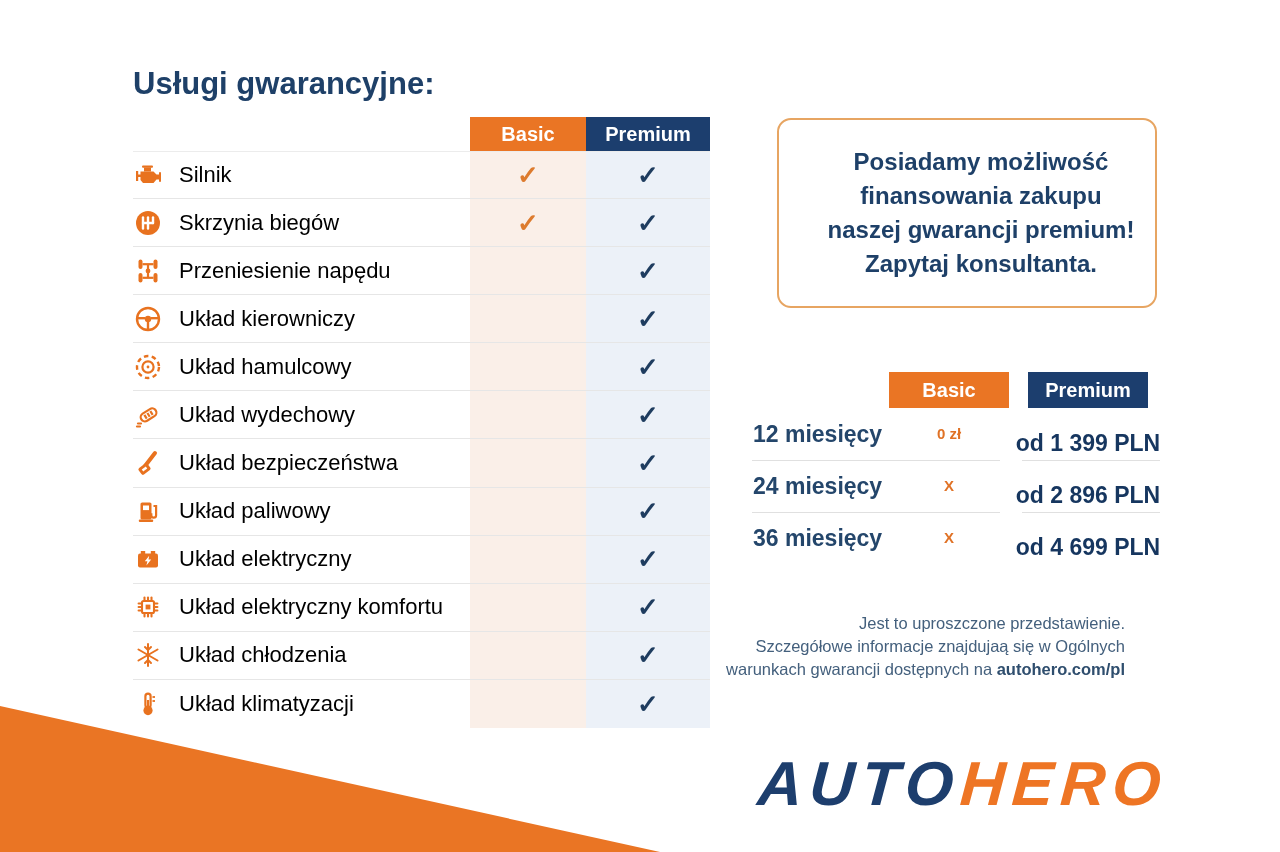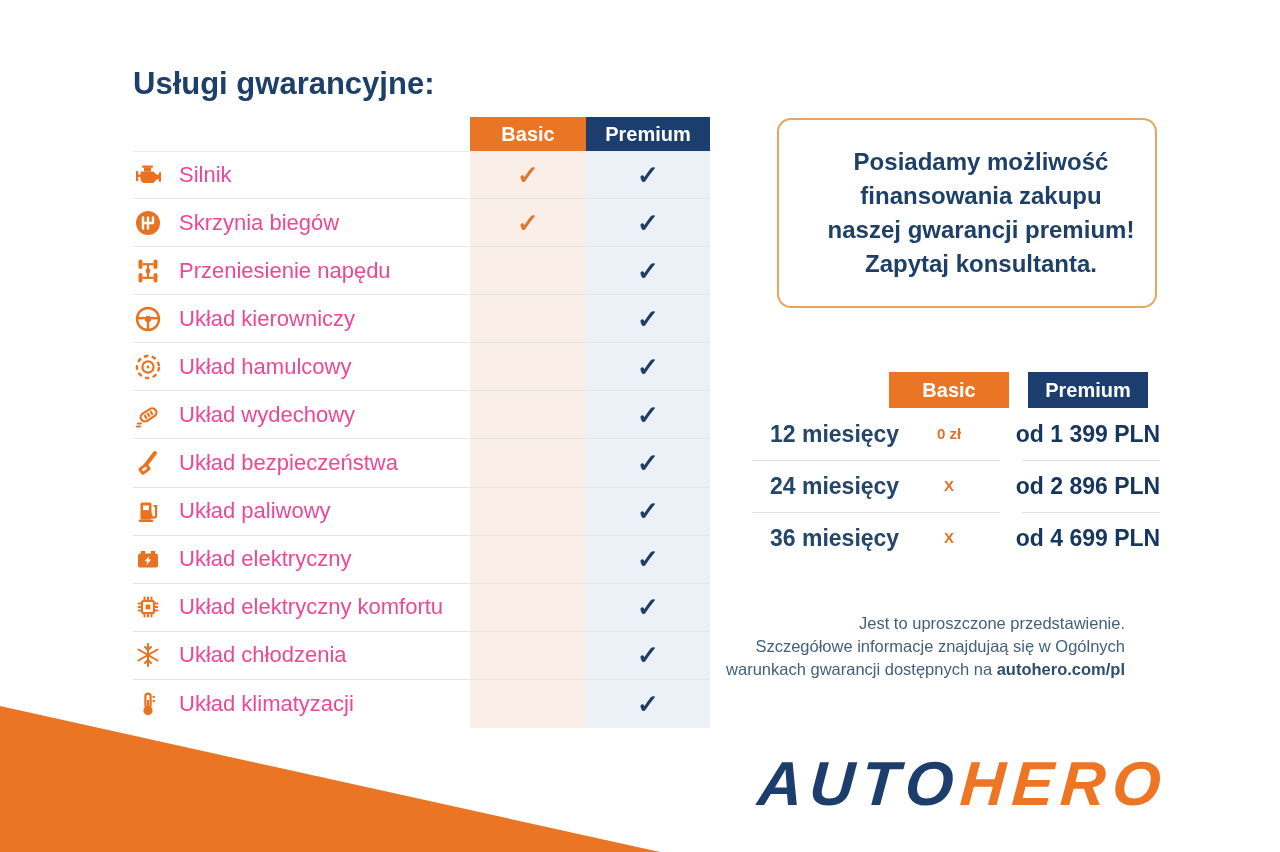--- a/index.html
+++ b/index.html
@@ -18,43 +18,43 @@
   .ft-col-tint.basic   { left:337px; width:116px; background:#FAEFE8; }
   .ft-col-tint.premium { left:453px; width:124px; background:#ECF1F8; }
 
   .ft-rows { position:absolute; top:34px; left:0; width:577px; }
   .feature-row { position:relative; height:48.08px; display:flex; align-items:center;
                  border-bottom:1px solid #E6E6E6; }
   .feature-row:first-child { border-top:1px solid #ECECEC; }
   .feature-row:last-child { border-bottom:none; }
   .f-icon { width:30px; height:30px; margin-left:0; display:inline-flex; align-items:center; justify-content:center; }
   .f-icon svg { display:block; }
-  .feature-label { margin-left:16px; font-size:22px; color:#ec4899; }
+  .feature-label { margin-left:16px; font-size:22px; color:#000000; }
   .check { position:absolute; text-align:center; font-size:26px; font-weight:bold; line-height:48px; }
   .check.basic   { left:337px; width:116px; color:#DD7B2E; }
   .check.premium { left:453px; width:124px; color:#1E3C5F; }
 
   
   .promo-box { position:absolute; left:777px; top:118px; width:380px; height:190px;
                border:2px solid #E7A562; border-radius:14px; background:#ffffff;
                display:flex; flex-direction:column; justify-content:center; text-align:center;padding-left:28px; }
   .promo-line { font-size:24px; font-weight:bold; color:#1E4068; line-height:34px; }
 
   
   .pricing-table { position:absolute; left:745px; top:372px; width:420px; }
   .pt-header { position:absolute; top:0; height:36px; line-height:36px; text-align:center;
                color:#ffffff; font-size:20px; font-weight:bold; }
   .pt-header.basic   { left:144px; width:120px; background:#EA7524; }
   .pt-header.premium { left:283px; width:120px; background:#1C3E6E; }
   .pricing-row { position:absolute; left:0; width:420px; height:52px; }
   .pricing-row.r0 { top:36px; } .pricing-row.r1 { top:88px; } .pricing-row.r2 { top:140px; }
-  .duration-label { position:absolute; left:25px; top:0; line-height:52px; font-size:23px; font-weight:bold; color:#24466B; }
+  .duration-label { position:absolute; left:8px; top:0; line-height:52px; font-size:23px; font-weight:bold; color:#24466B; }
   .basic-price   { position:absolute; left:144px; width:120px; top:0; line-height:52px; text-align:center;
                    font-size:15px; font-weight:bold; color:#E07226; }
-  .premium-price { position:absolute; left:268px; width:150px; top:0; line-height:52px; text-align:center;
+  .premium-price { position:absolute; left:268px; width:150px; top:9px; line-height:52px; text-align:center;
                    font-size:23px; font-weight:bold; color:#16365F; }
   .pt-sep { position:absolute; height:1px; background:#E0E0E0; }
   .pt-sep.a { left:7px;   width:248px; }
   .pt-sep.b { left:277px; width:138px; }
   .pt-sep.s1 { top:88px; } .pt-sep.s2 { top:140px; }
 
   
   .disclaimer { position:absolute; left:690px; top:612px; width:435px; text-align:right;
                 font-size:16.5px; line-height:23px; color:#44607D; }
   .disclaimer b { color:#2F4E6E; }

